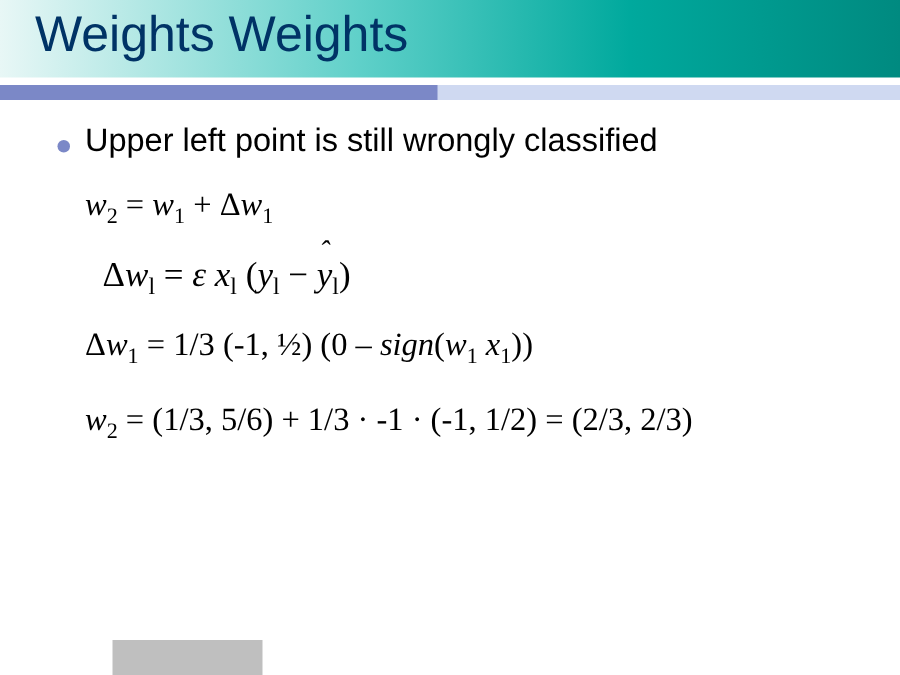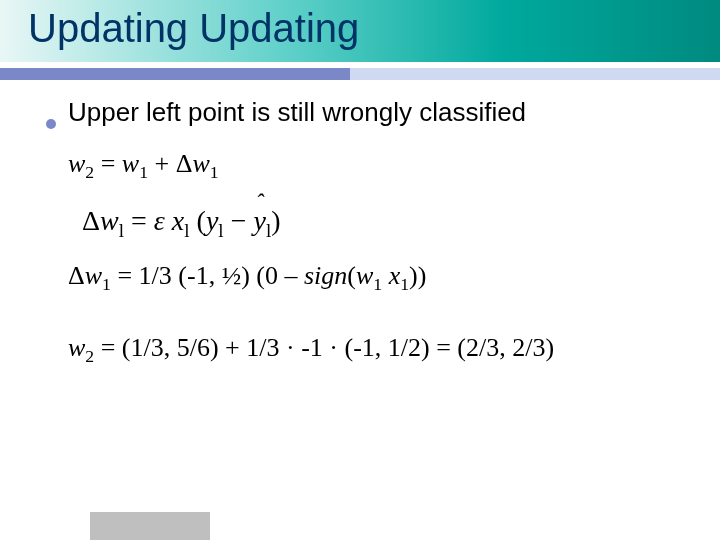--- a/index.html
+++ b/index.html
@@ -44,21 +44,21 @@
   }
   .content {
     position: absolute;
     top: 96px;
     left: 46px;
     right: 30px;
     color: #000;
   }
   .bullet-row {
     display: flex;
-    align-items: flex-end;
+    align-items: center;
     gap: 12px;
     margin-bottom: 4px;
   }
   .bullet-dot {
     width: 10px; height: 10px;
     background: #7b88c7;
     border-radius: 50%;
     margin-top: 10px;
     flex-shrink: 0;
   }
@@ -86,35 +86,35 @@
     display: inline-block;
   }
   .formula-img .hat::before {
     content: "ˆ";
     position: absolute;
     left: 2px;
     top: -16px;
     font-size: 24px;
   }
   .spaced1 { }
-  .spaced2 { margin-top: 38px; }
+  .spaced2 { margin-top: 26px; }
   .footer-block {
     position: absolute;
     left: 90px;
     bottom: 0;
     width: 120px;
     height: 28px;
     background: #bfbfbf;
   }
 </style>
 </head>
 <body>
 
 <div class="top-strip"></div>
-<div class="title">Updating Updating</div>
+<div class="title">Weights Weights</div>
 
 <div class="underline-wrap">
   <div class="underline-light"></div>
   <div class="underline-dark"></div>
 </div>
 
 <div class="content">
 
   <div class="bullet-row">
     <div class="bullet-dot"></div>

